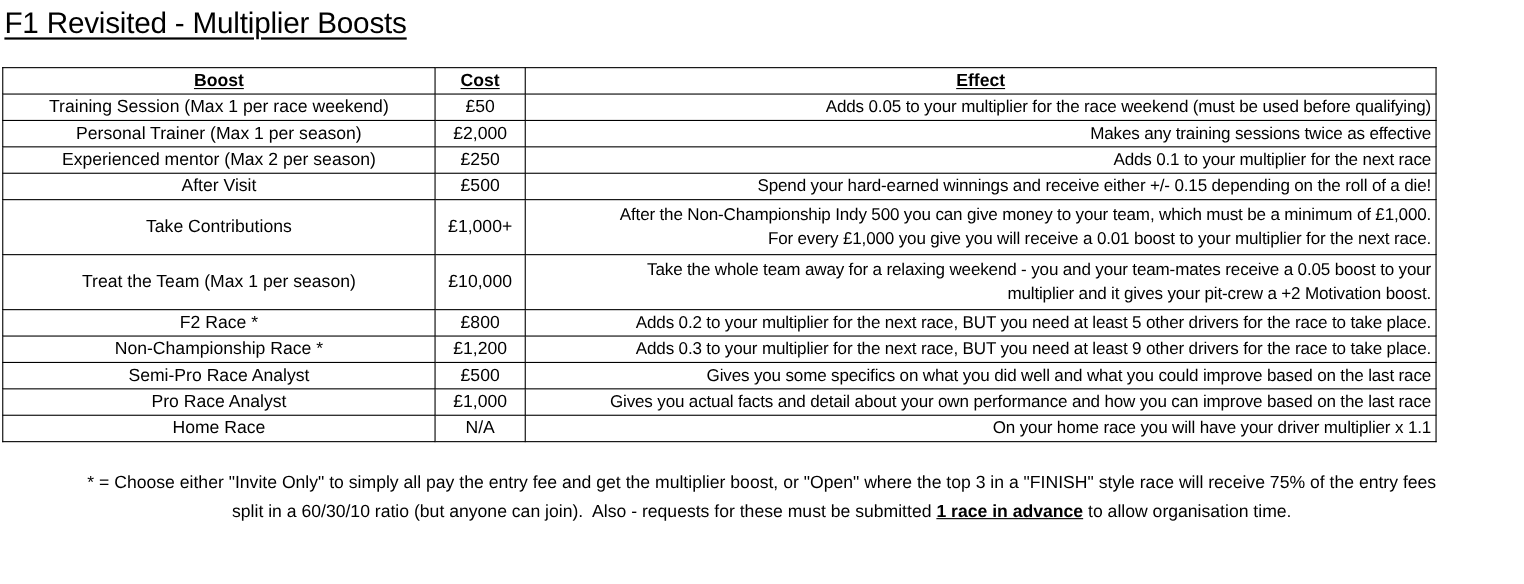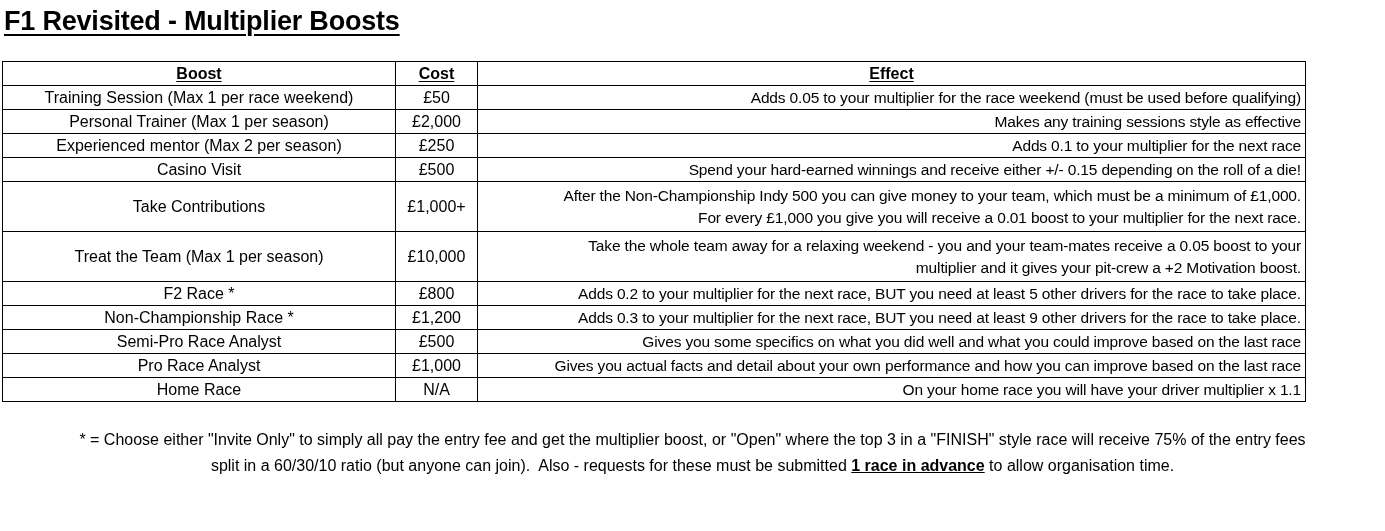--- a/index.html
+++ b/index.html
@@ -9,21 +9,21 @@
     color: #000000;
     font-family: "Liberation Sans", sans-serif;
   }
   body {
     width: 1385px;
     height: 531px;
     overflow: hidden;
   }
   .page-title {
     font-size: 27px;
-    font-weight: bold;
+    font-weight: normal;
     margin: 6px 0 0 4px;
     text-decoration: underline;
     text-decoration-thickness: 2px;
     text-underline-offset: 4px;
     letter-spacing: -0.2px;
   }
   table.boosts {
     border-collapse: collapse;
     table-layout: fixed;
     margin: 24px 0 0 2px;
@@ -85,29 +85,29 @@
   </thead>
   <tbody>
     <tr>
       <td class="boost">Training Session (Max 1 per race weekend)</td>
       <td class="cost">£50</td>
       <td class="effect">Adds 0.05 to your multiplier for the race weekend (must be used before qualifying)</td>
     </tr>
     <tr>
       <td class="boost">Personal Trainer (Max 1 per season)</td>
       <td class="cost">£2,000</td>
-      <td class="effect">Makes any training sessions style as effective</td>
+      <td class="effect">Makes any training sessions twice as effective</td>
     </tr>
     <tr>
       <td class="boost">Experienced mentor (Max 2 per season)</td>
       <td class="cost">£250</td>
       <td class="effect">Adds 0.1 to your multiplier for the next race</td>
     </tr>
     <tr>
-      <td class="boost">Casino Visit</td>
+      <td class="boost">After Visit</td>
       <td class="cost">£500</td>
       <td class="effect">Spend your hard-earned winnings and receive either +/- 0.15 depending on the roll of a die!</td>
     </tr>
     <tr class="tall">
       <td class="boost">Take Contributions</td>
       <td class="cost">£1,000+</td>
       <td class="effect">After the Non-Championship Indy 500 you can give money to your team, which must be a minimum of £1,000.
 For every £1,000 you give you will receive a 0.01 boost to your multiplier for the next race.</td>
     </tr>
     <tr class="tall">

